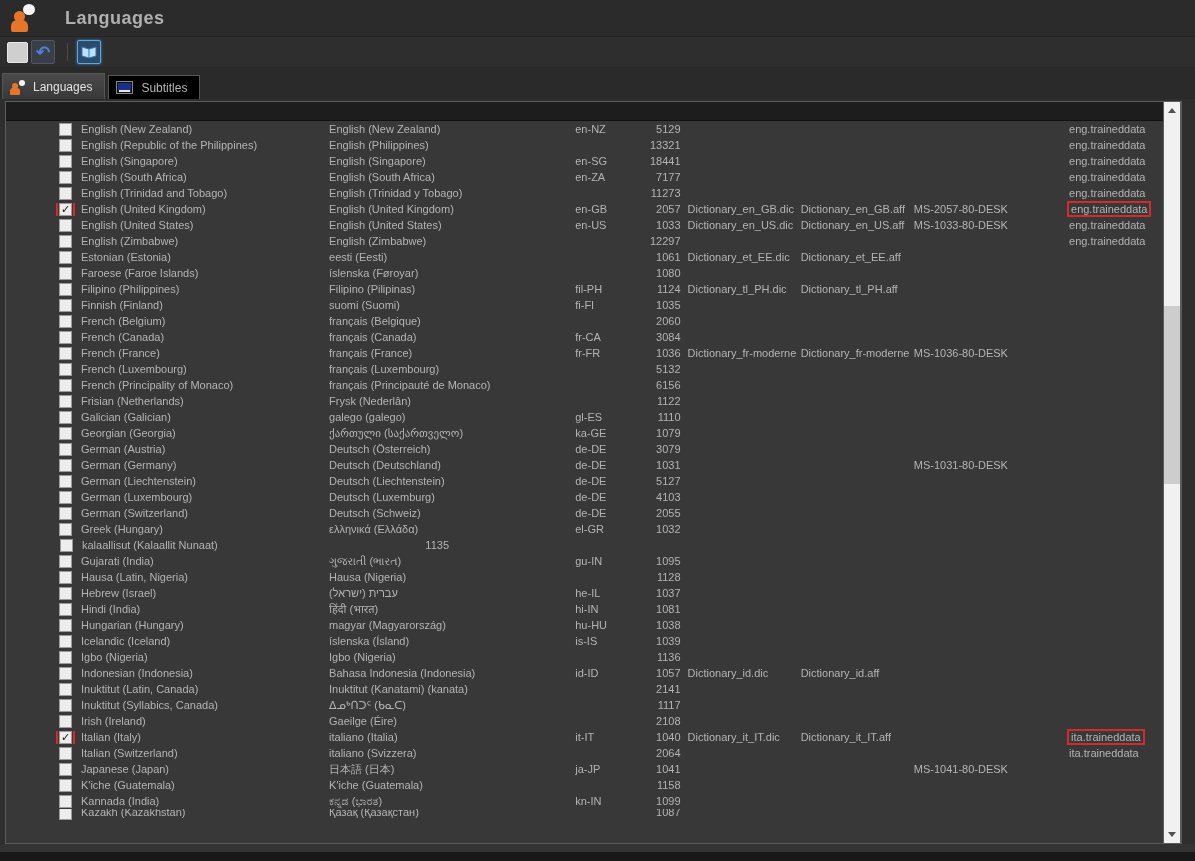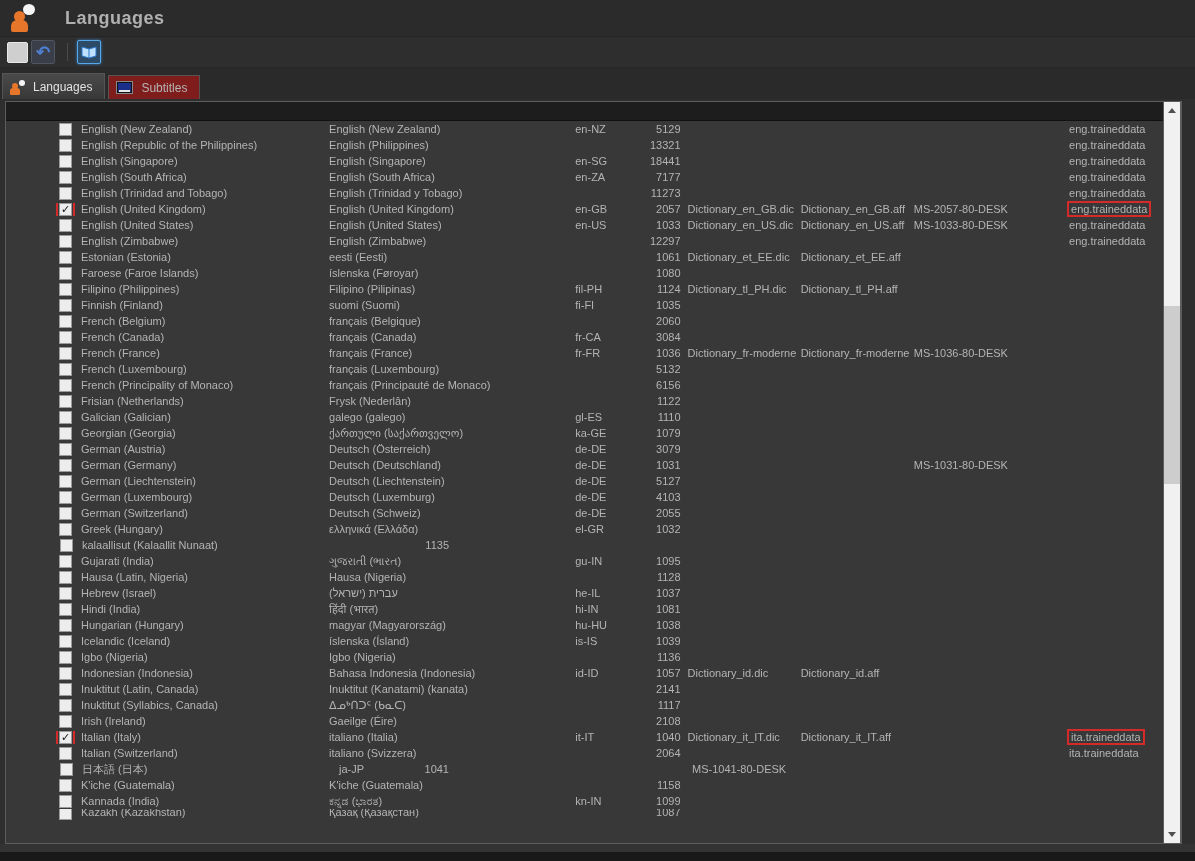--- a/index.html
+++ b/index.html
@@ -32,21 +32,21 @@
   .tb-undo span { color:#4f7fd0; font-size:17px; font-weight:bold; line-height:1; }
   .tb-sep { width:1px; height:18px; background:#4a4a4a; margin:0 9px; }
   .tb-dict { background:#2d4a66; border:1px solid #57a8e8; box-shadow:0 0 3px #3d85c8; }
 
   
   .tabbar { height:31px; background:#2a2a2a; display:flex; align-items:flex-end;
     padding-left:2px; }
   .tab { height:24px; display:flex; align-items:center; padding:0 12px 0 7px;
     font-size:12px; border:1px solid #555; border-bottom:none; margin-right:3px; }
   .tab.active { background:linear-gradient(#4a4a4a,#383838); color:#e2e2e2; height:26px; }
-  .tab.inactive { background:#7f1d1d; color:#b5b5b5; }
+  .tab.inactive { background:#000000; color:#b5b5b5; }
   .tab .mini-person { position:relative; width:15px; height:16px; margin-right:8px; }
   .mini-person .head { position:absolute; left:2px; top:4px; width:6px; height:6px;
     border-radius:50%; background:#e8762a; }
   .mini-person .body { position:absolute; left:0; top:9px; width:10px; height:7px;
     border-radius:3px 3px 1px 1px; background:#e8762a; }
   .mini-person .bubble { position:absolute; right:0; top:1px; width:6px; height:6px;
     border-radius:50%; background:#f5f5f5; }
   .mini-monitor { width:17px; height:13px; background:#111; border:1px solid #888;
     margin-right:8px; position:relative; }
   .mini-monitor .screen { position:absolute; inset:1px; background:#1a2f8a; }
@@ -678,20 +678,21 @@
         <div class="tcell c-lcid">2064</div>
         <div class="tcell c-words"></div>
         <div class="tcell c-rules"></div>
         <div class="tcell c-speech"></div>
         <div class="tcell c-ocr">ita.traineddata</div>
       </div>
       <div class="trow">
         <div class="tcell c-check">
           <span class="checkbox"></span>
         </div>
+        <div class="tcell c-desc">Japanese (Japan)</div>
         <div class="tcell c-lang">日本語 (日本)</div>
         <div class="tcell c-bcp">ja-JP</div>
         <div class="tcell c-lcid">1041</div>
         <div class="tcell c-words"></div>
         <div class="tcell c-rules"></div>
         <div class="tcell c-speech">MS-1041-80-DESK</div>
         <div class="tcell c-ocr"></div>
       </div>
       <div class="trow">
         <div class="tcell c-check">

